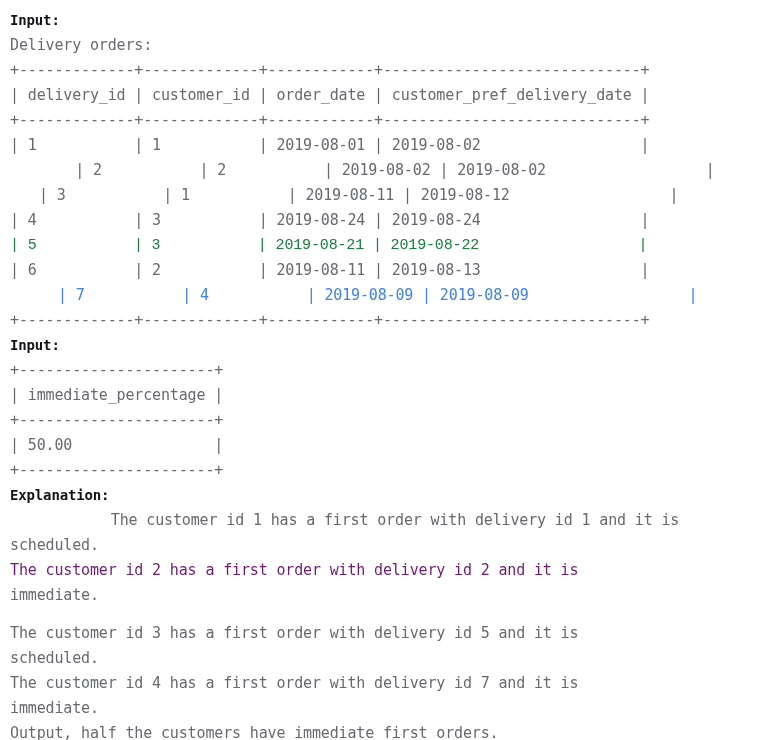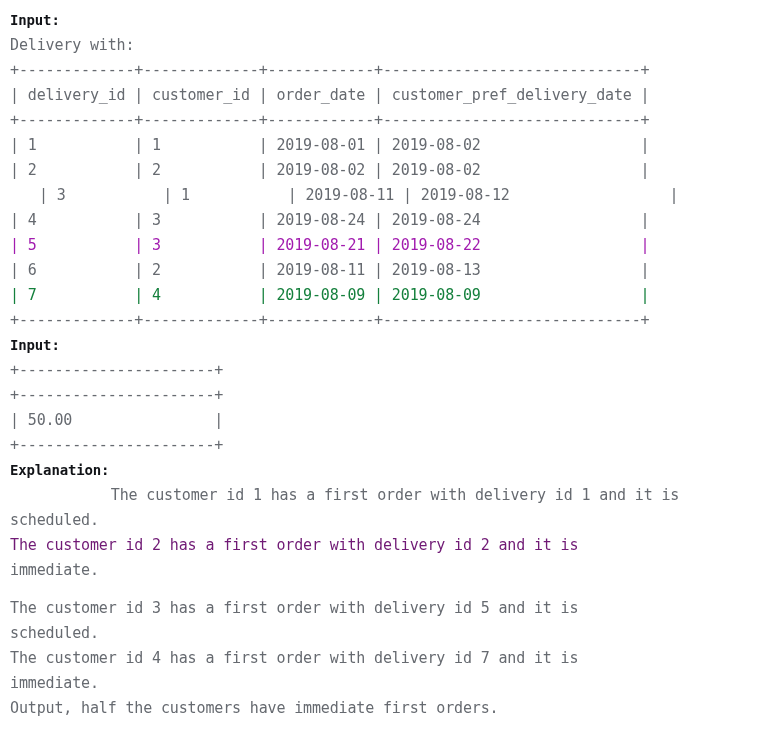--- a/index.html
+++ b/index.html
@@ -43,41 +43,42 @@
     display: block;
   }
 </style>
 </head>
 <body style="background: rgb(255, 255, 255);">
 
 <div class="page">
 
   <div class="section">
     <div class="heading" style="color: rgb(17, 19, 23);">Input:</div>
-    <div class="mono-block" style="color: rgb(102, 106, 112);">Delivery with:</div>
+    <div class="mono-block" style="color: rgb(102, 106, 112);">Delivery orders:</div>
 
     <div>
       <div class="mono-block" style="color: rgb(102, 106, 112);">+-------------+-------------+------------+-----------------------------+</div>
       <div class="mono-block" style="color: rgb(102, 106, 112);">| delivery_id | customer_id | order_date | customer_pref_delivery_date |</div>
       <div class="mono-block" style="color: rgb(102, 106, 112);">+-------------+-------------+------------+-----------------------------+</div>
       <div class="mono-block" style="color: rgb(102, 106, 112);">| 1           | 1           | 2019-08-01 | 2019-08-02                  |</div>
-      <div class="mono-block" style="color: rgb(102, 106, 112);">| 2           | 2           | 2019-08-02 | 2019-08-02                  |</div>
+      <div class="mono-block" style="color: rgb(102, 106, 112); text-align: center;">| 2           | 2           | 2019-08-02 | 2019-08-02                  |</div>
       <div class="mono-block" style="color: rgb(102, 106, 112); margin-left: 29px;">| 3           | 1           | 2019-08-11 | 2019-08-12                  |</div>
       <div class="mono-block" style="color: rgb(102, 106, 112);">| 4           | 3           | 2019-08-24 | 2019-08-24                  |</div>
-      <div class="mono-block" style="color: #a21caf;">| 5           | 3           | 2019-08-21 | 2019-08-22                  |</div>
+      <div class="mono-block" style="color: #15803d; font-family: Liberation Mono, monospace;">| 5           | 3           | 2019-08-21 | 2019-08-22                  |</div>
       <div class="mono-block" style="color: rgb(102, 106, 112);">| 6           | 2           | 2019-08-11 | 2019-08-13                  |</div>
-      <div class="mono-block" style="color: #15803d;">| 7           | 4           | 2019-08-09 | 2019-08-09                  |</div>
+      <div class="mono-block" style="color: #3b82f6; margin-left: 48px;">| 7           | 4           | 2019-08-09 | 2019-08-09                  |</div>
       <div class="mono-block" style="color: rgb(102, 106, 112);">+-------------+-------------+------------+-----------------------------+</div>
     </div>
   </div>
 
   <div class="section">
     <div class="heading" style="color: rgb(17, 19, 23);">Input:</div>
     <div>
       <div class="mono-block" style="color: rgb(102, 106, 112);">+----------------------+</div>
+      <div class="mono-block" style="color: rgb(102, 106, 112);">| immediate_percentage |</div>
       <div class="mono-block" style="color: rgb(102, 106, 112);">+----------------------+</div>
       <div class="mono-block" style="color: rgb(102, 106, 112);">| 50.00                |</div>
       <div class="mono-block" style="color: rgb(102, 106, 112);">+----------------------+</div>
     </div>
   </div>
 
   <div class="section">
     <div class="heading" style="color: rgb(17, 19, 23);">Explanation:</div>
     <div class="mono-block wrapline" style="color: rgb(102, 106, 112); text-align: center;">The customer id 1 has a first order with delivery id 1 and it is</div>
     <div class="mono-block wrapline" style="color: rgb(102, 106, 112);">scheduled.</div>

